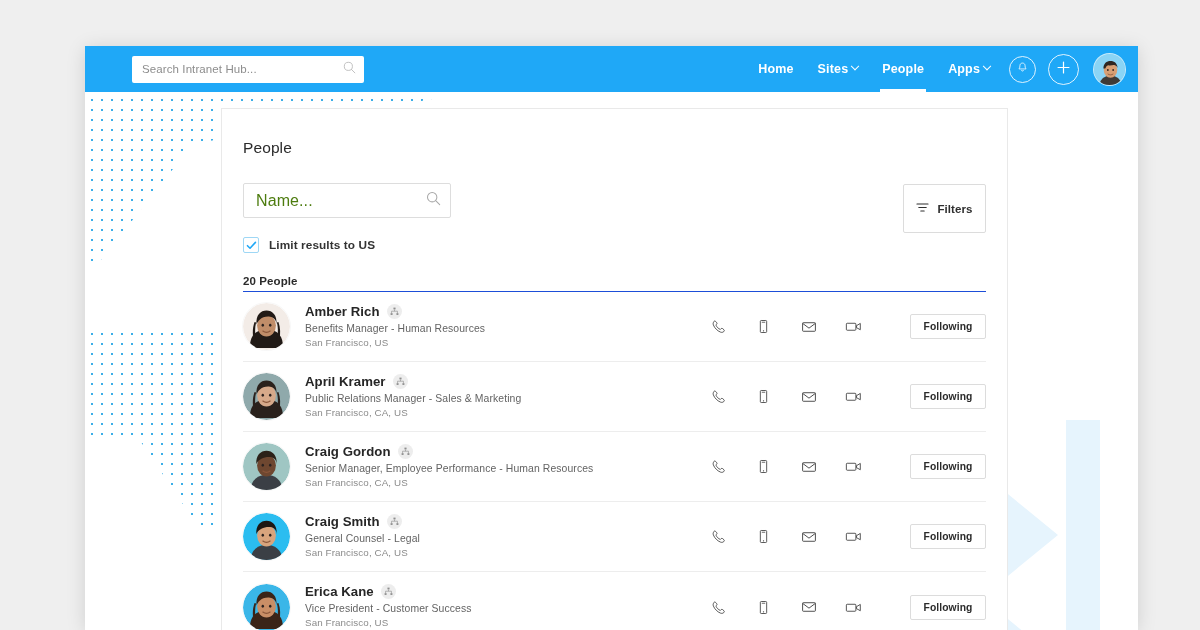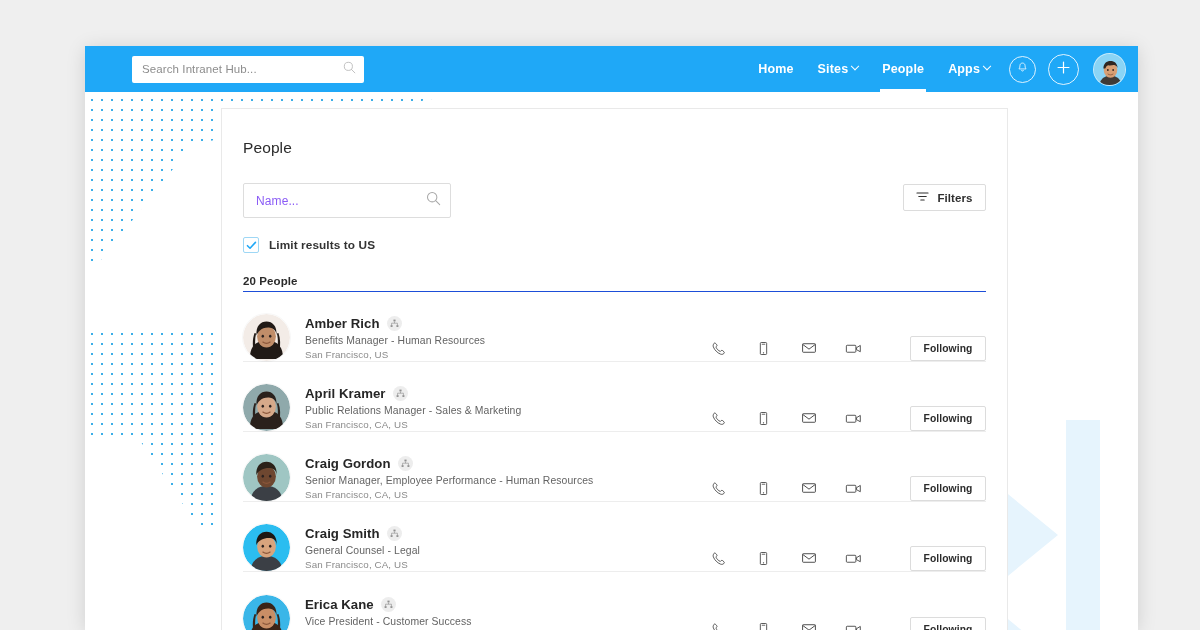--- a/index.html
+++ b/index.html
@@ -222,28 +222,28 @@
     height: 35px;
     border: 1px solid #dddddd;
     border-radius: 2px;
     display: flex;
     align-items: center;
     padding: 0 9px 0 12px;
     background: #fff;
   }
   .name-input .ph {
     flex: 1;
-    font-size: 12px;
-    color: #8b5cf6;
+    font-size: 16px;
+    color: #4d7c0f;
     letter-spacing: 0.1px;
   }
 
   .filters-btn {
     width: 83px;
-    height: 27px;
+    height: 49px;
     border: 1px solid #dcdcdc;
     border-radius: 2px;
     background: #fff;
     display: flex;
     align-items: center;
     justify-content: center;
     gap: 8px;
     font-size: 11.5px;
     font-weight: bold;
     color: #2f2f2f;
@@ -280,21 +280,21 @@
     font-weight: bold;
     color: #2b2b2b;
     letter-spacing: 0.1px;
     padding-bottom: 4px;
     border-bottom: 1px solid #1d4ed8;
   }
 
   
   .person {
     display: flex;
-    align-items: flex-end;
+    align-items: center;
     height: 70px;
     border-bottom: 1px solid #ededed;
   }
   .person:last-child { border-bottom: none; }
 
   .pavatar {
     width: 47px; height: 47px;
     border-radius: 50%;
     flex: none;
     margin-right: 15px;

